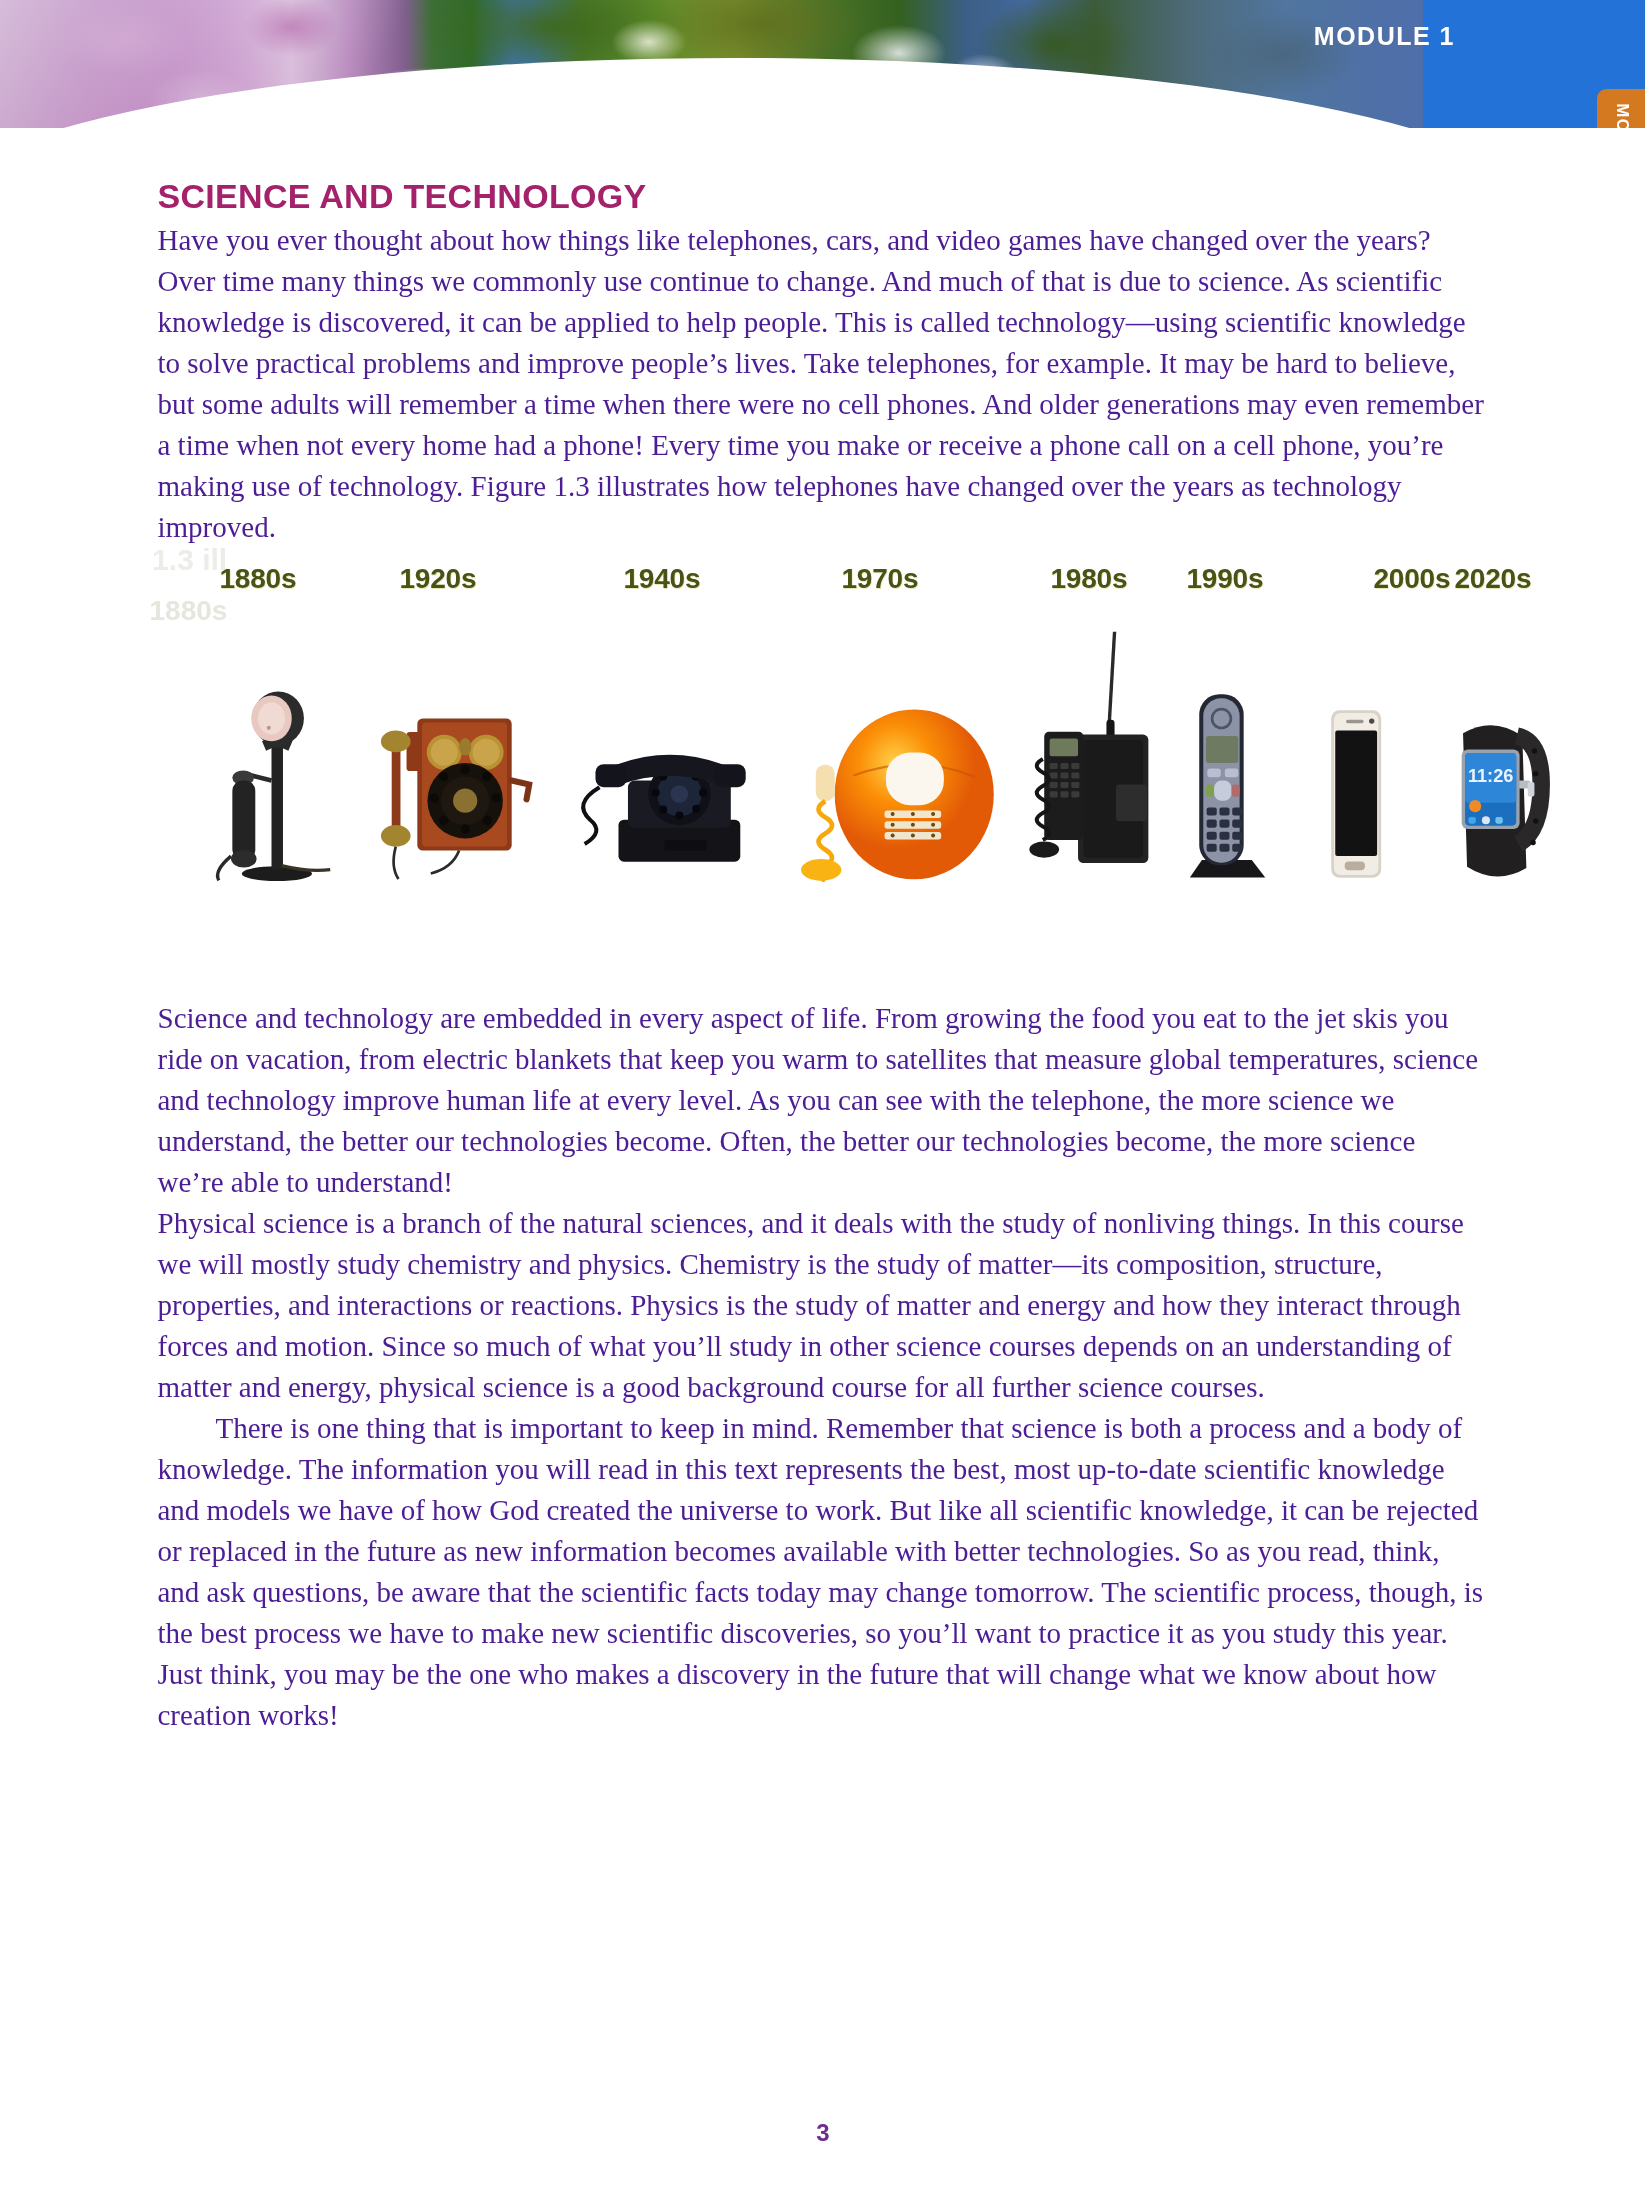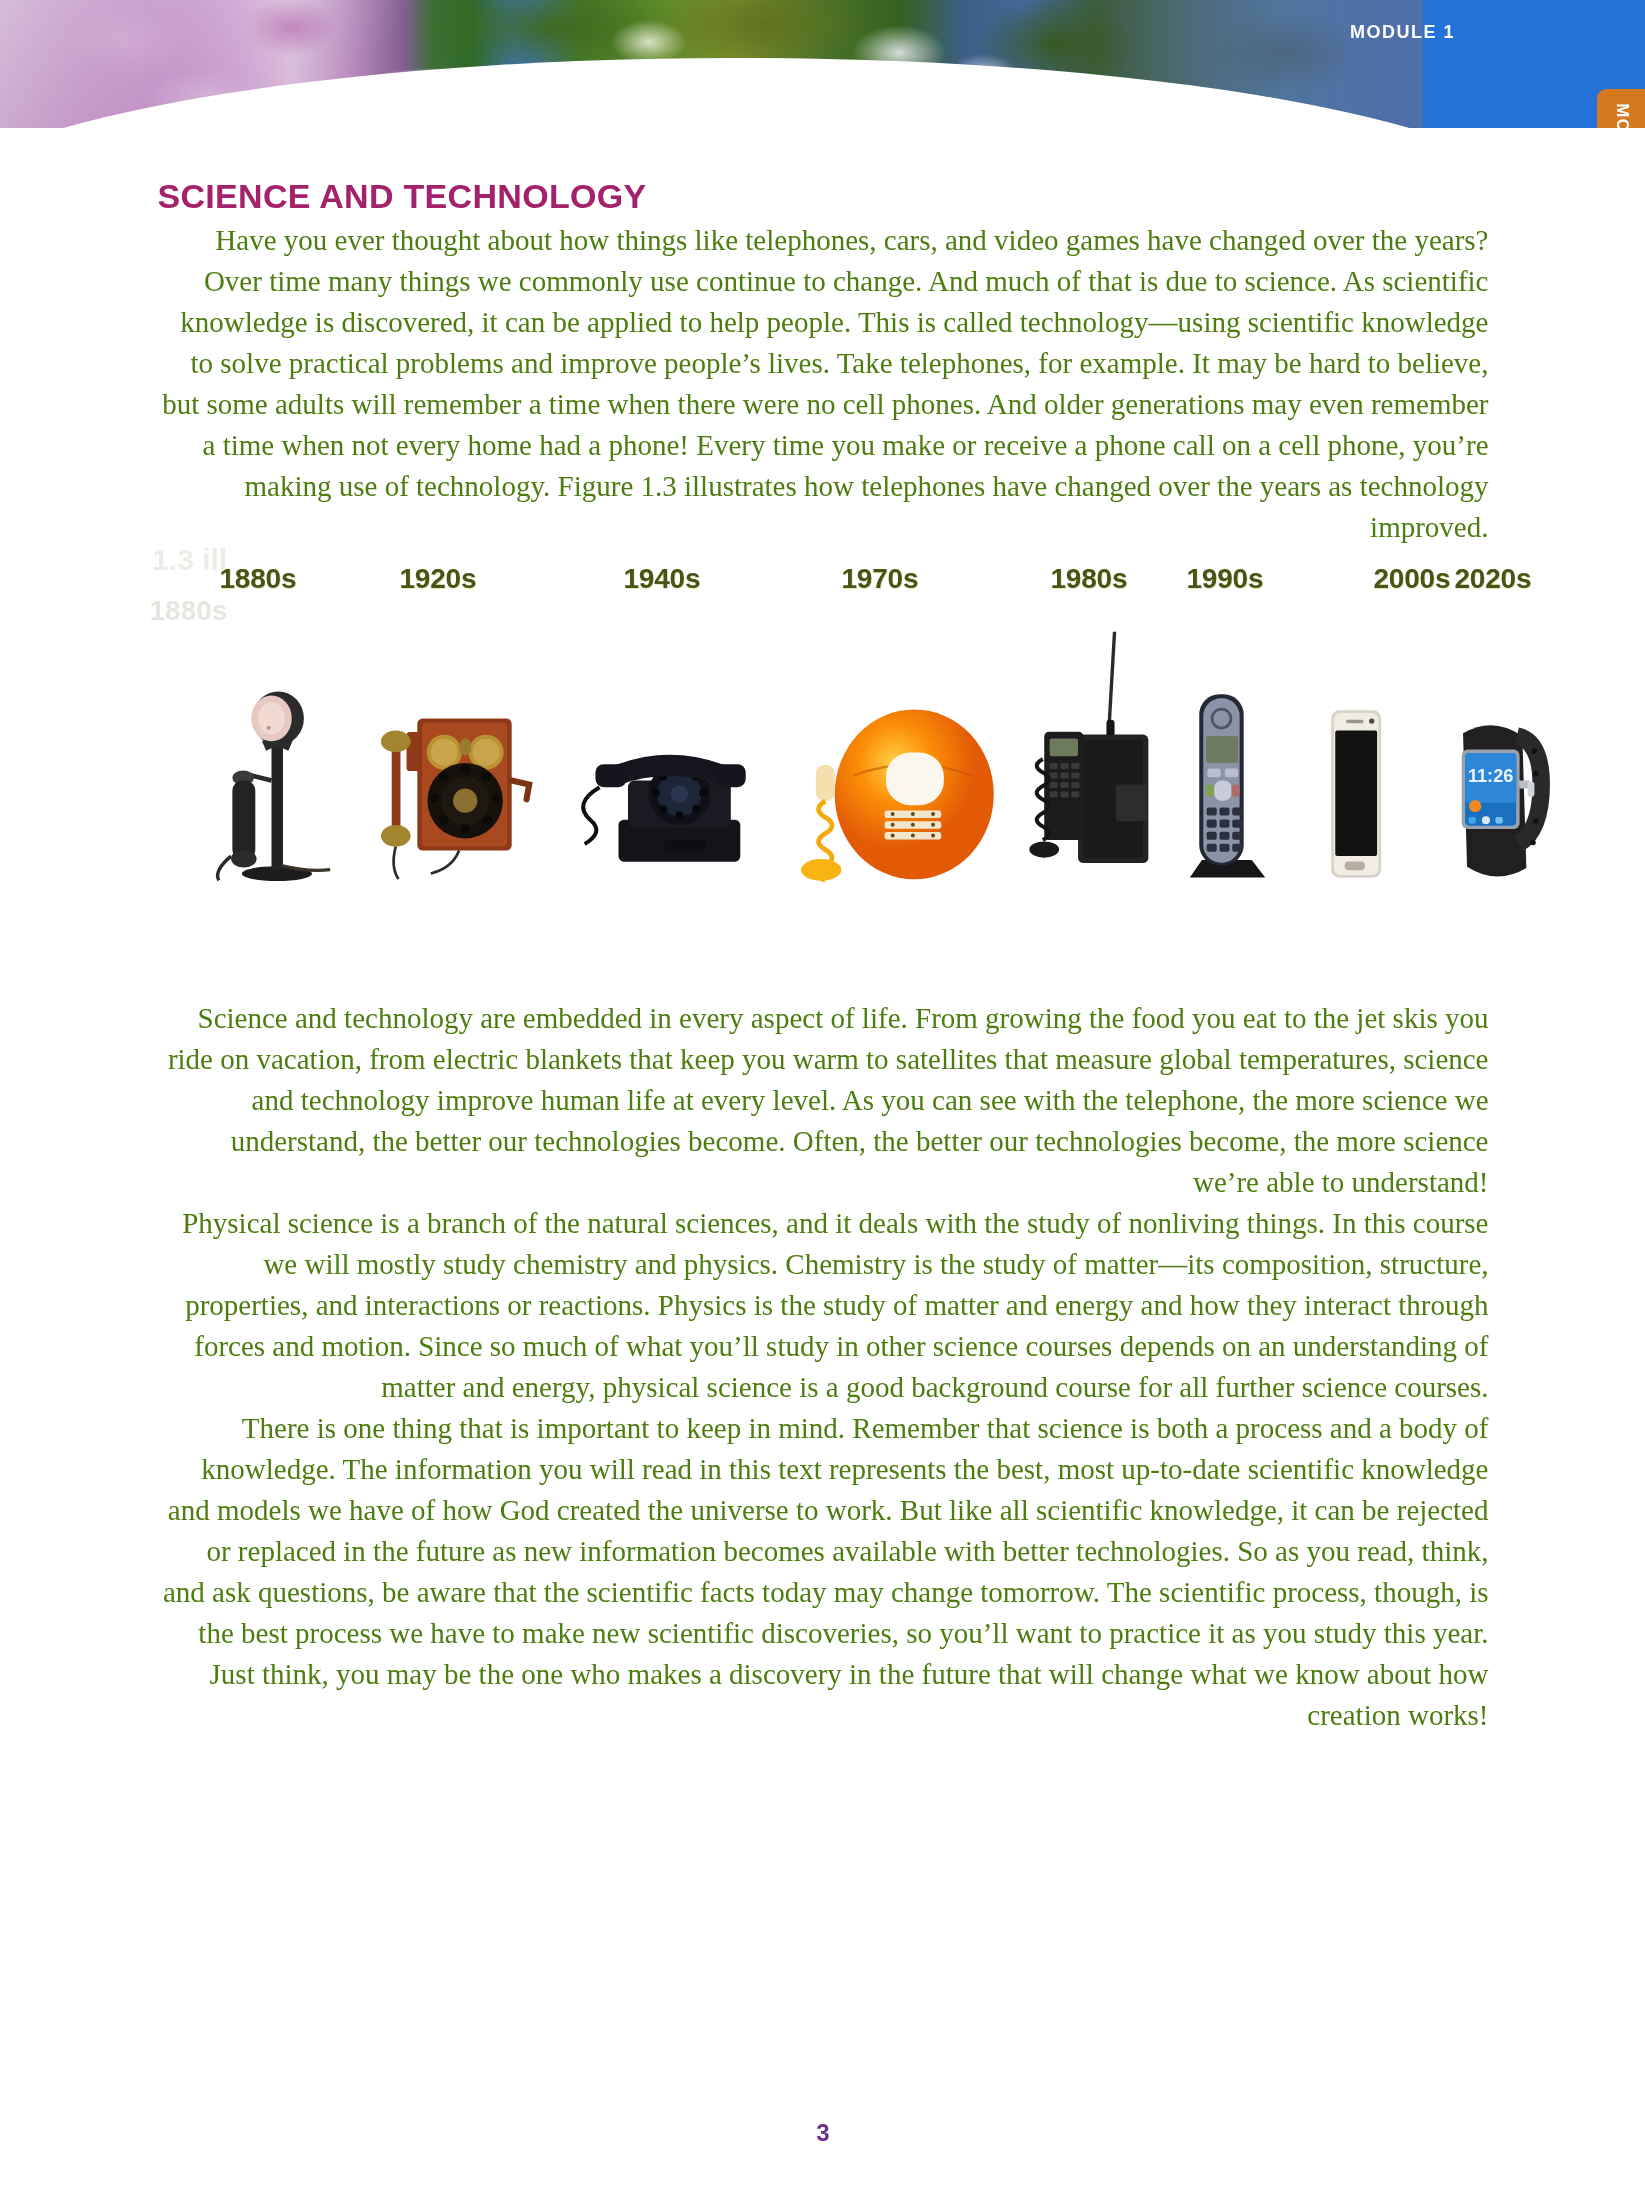--- a/index.html
+++ b/index.html
@@ -50,21 +50,21 @@
     position:absolute;right:0;top:0;width:223px;height:128px;background:#2272d8;
   }
   
   .banner-sweep{
     position:absolute;left:-81px;top:58px;width:1635px;height:162px;
     background:#ffffff;border-radius:50% 50% 0 0 / 100% 100% 0 0;
   }
   .module-label{
     position:absolute;right:191px;top:21.6px;
     color:#ffffff;font-family:"Liberation Sans", sans-serif;
-    font-weight:bold;font-size:18px;letter-spacing:1.5px;
+    font-weight:bold;font-size:25px;letter-spacing:1.5px;
   }
   .mod-tab{
     position:absolute;right:0;top:89px;width:49px;height:88px;
     background:#d4791f;border-radius:9.5px 0 0 9.5px;
   }
   .mod-tab span{
     position:absolute;left:50%;top:50%;
     transform:translate(-50%,-50%) rotate(90deg);
     white-space:nowrap;color:#ffffff;
     font-family:"Liberation Sans", sans-serif;
@@ -78,23 +78,23 @@
   h2.section-head{
     margin:49px 0 4px 0;
     color:#a4216b;
     font-family:"Liberation Sans", sans-serif;
     font-weight:bold;font-size:34px;letter-spacing:0.3px;
   }
   h2.section-head.second{margin-top:70px;}
 
   p.body{
     margin:0;
-    color:#4d7c0f;
+    color:#4c1d95;
     font-size:29px;line-height:41px;
-    text-align:right;
+    text-align:left;
   }
   p.body.indent{text-indent:58px;}
   p.body + p.body{margin-top:0;}
   .spacer-para{height:16px;}
 
   
   .figure{position:relative;width:1331px;height:399px;margin-top:5.4px;}
   .ghost{
     position:absolute;color:#cfd4c4;font-family:"Liberation Sans", sans-serif;
     font-weight:bold;font-size:28px;opacity:.55;

